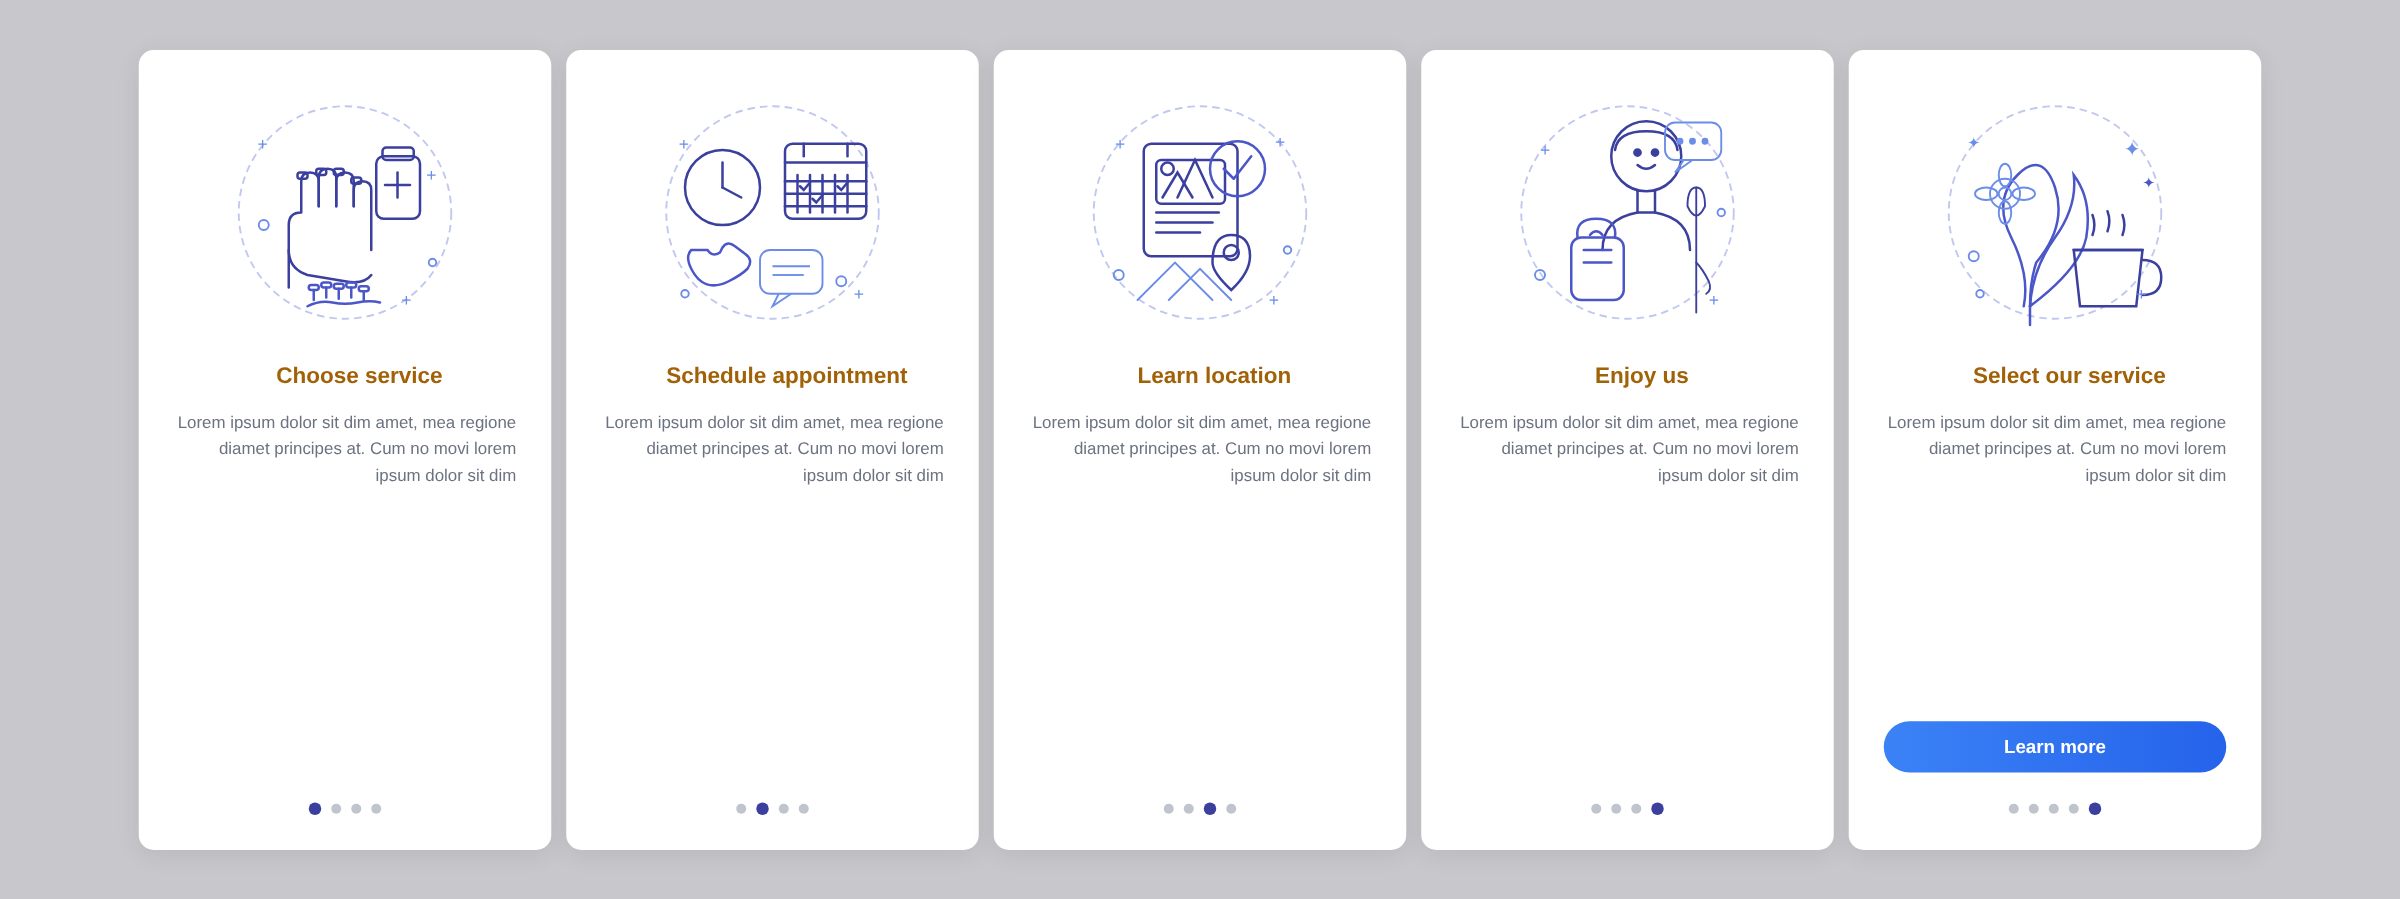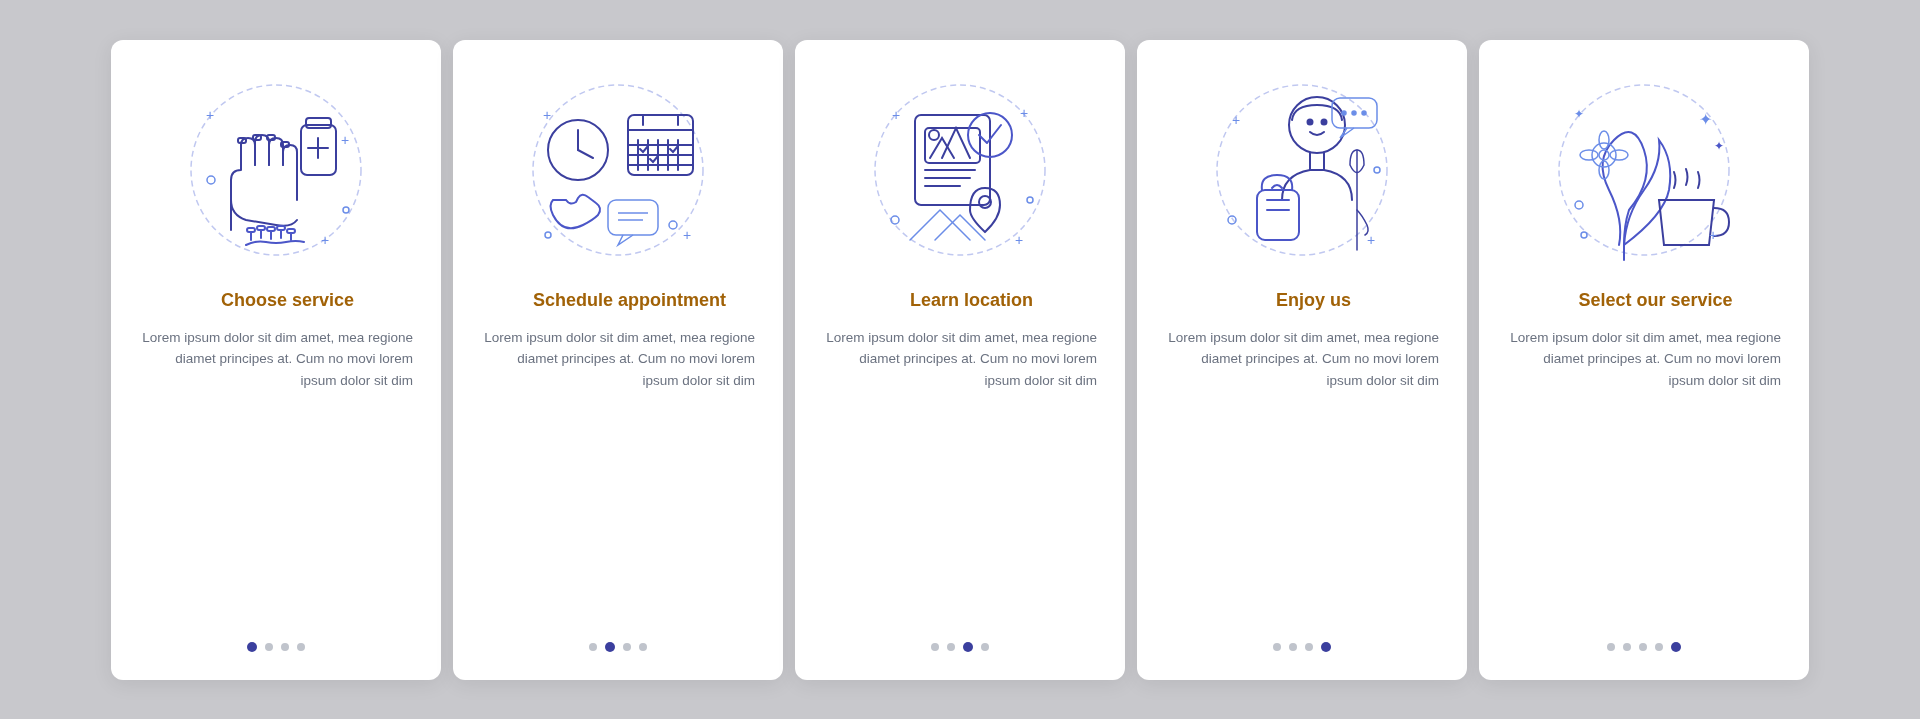--- a/index.html
+++ b/index.html
@@ -360,20 +360,21 @@
         <text x="155" y="55" fill="#6b8de8" font-size="16">✦</text>
         <text x="170" y="80" fill="#4b56c8" font-size="12">✦</text>
         <text x="30" y="48" fill="#6b8de8" font-size="12">✦</text>
         <text x="165" y="170" fill="#6b8de8" font-size="14" font-weight="300">+</text>
         <circle cx="35" cy="135" r="4" stroke="#6b8de8" stroke-width="1.5" fill="none"></circle>
         <circle cx="40" cy="165" r="3" stroke="#6b8de8" stroke-width="1.5" fill="none"></circle>
       </svg>
     </div>
     <div class="card-title">Select our service</div>
     <div class="card-body">Lorem ipsum dolor sit dim amet, mea regione diamet principes at. Cum no movi lorem ipsum dolor sit dim</div>
+    <button class="learn-more-btn">Learn more</button>
     <div class="card-dots">
       <div class="dot"></div>
       <div class="dot"></div>
       <div class="dot"></div>
       <div class="dot"></div>
       <div class="dot active"></div>
     </div>
   </div>
 
 </div>

